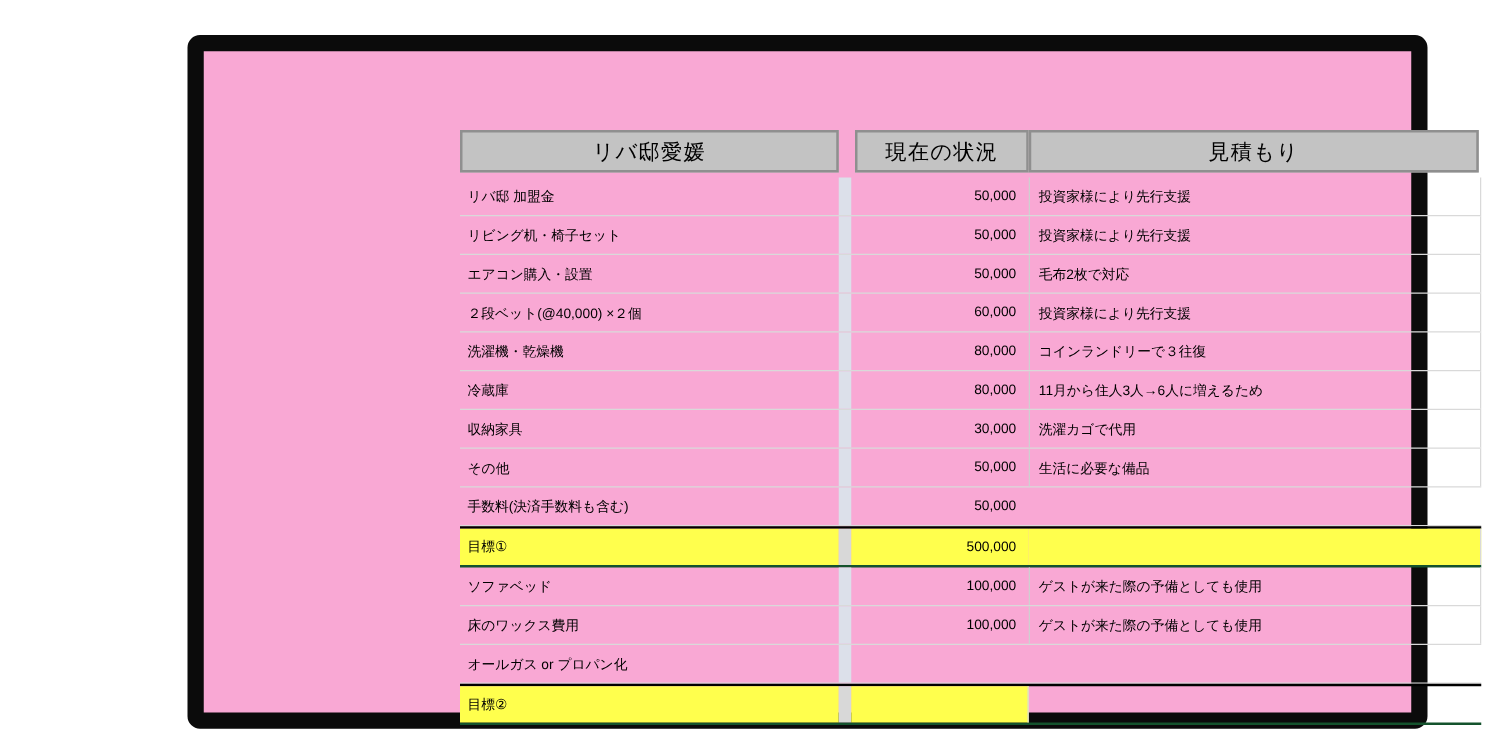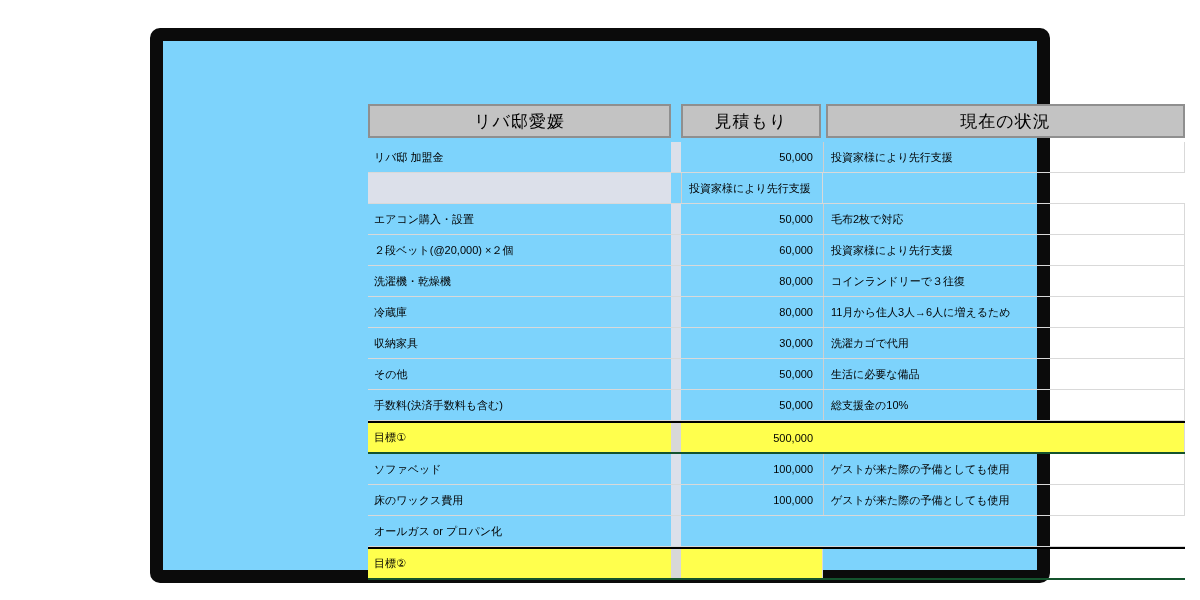--- a/index.html
+++ b/index.html
@@ -6,23 +6,23 @@
   html,body{margin:0;padding:0;}
   body{
     width:1200px;height:600px;background:#ffffff;
     font-family:"Liberation Sans","DejaVu Sans",sans-serif;
     color:#000;
   }
   .canvas{position:relative;width:1200px;height:600px;background:#ffffff;overflow:hidden;}
 
   
   .frame{
-    position:absolute;left:150px;top:28px;width:900px;height:555px;
+    position:absolute;left:150px;top:28px;width:992px;height:555px;
     box-sizing:border-box;border:13px solid var(--frame-border,#0b0b0b);
-    border-radius:10px;background:#7dd3fc;
+    border-radius:10px;background:#f9a8d4;
   }
 
   
   .table{position:absolute;left:205px;top:63px;width:817px;}
   .grid-cols{display:grid;grid-template-columns:303px 10px 142px 362px;}
 
   .hdr{height:34px;}
   .hcell{
     box-sizing:border-box;background:var(--header-bg,#c3c3c3);
     border:2px solid var(--header-border,#8f8f8f);
@@ -55,46 +55,47 @@
 </head>
 <body>
 
 <div class="canvas">
   <div class="frame">
     <div class="table">
 
       <div class="hdr grid-cols">
         <div class="hcell h1">リバ邸愛媛</div>
         <div></div>
+        <div class="hcell h3">現在の状況</div>
         <div class="hcell h2">見積もり</div>
-        <div class="hcell h3">現在の状況</div>
       </div>
 
       <div class="hdr-gap"></div>
 
       <div>
           <div class="row grid-cols">
     <div class="cell item">リバ邸 加盟金</div>
     <div class="strip"></div>
     <div class="cell est">50,000</div>
     <div class="cell status">投資家様により先行支援</div>
   </div>
           <div class="row grid-cols">
+    <div class="cell item">リビング机・椅子セット</div>
     <div class="strip"></div>
     <div class="cell est">50,000</div>
     <div class="cell status">投資家様により先行支援</div>
   </div>
           <div class="row grid-cols">
     <div class="cell item">エアコン購入・設置</div>
     <div class="strip"></div>
     <div class="cell est">50,000</div>
     <div class="cell status">毛布2枚で対応</div>
   </div>
           <div class="row grid-cols">
-    <div class="cell item">２段ベット(@20,000) ×２個</div>
+    <div class="cell item">２段ベット(@40,000) ×２個</div>
     <div class="strip"></div>
     <div class="cell est">60,000</div>
     <div class="cell status">投資家様により先行支援</div>
   </div>
           <div class="row grid-cols">
     <div class="cell item">洗濯機・乾燥機</div>
     <div class="strip"></div>
     <div class="cell est">80,000</div>
     <div class="cell status">コインランドリーで３往復</div>
   </div>
@@ -113,21 +114,20 @@
           <div class="row grid-cols">
     <div class="cell item">その他</div>
     <div class="strip"></div>
     <div class="cell est">50,000</div>
     <div class="cell status">生活に必要な備品</div>
   </div>
           <div class="row grid-cols">
     <div class="cell item">手数料(決済手数料も含む)</div>
     <div class="strip"></div>
     <div class="cell est">50,000</div>
-    <div class="cell status">総支援金の10%</div>
   </div>
           <div class="row grid-cols hl">
     <div class="cell item">目標①</div>
     <div class="strip"></div>
     <div class="cell est">500,000</div>
     <div class="cell status"></div>
   </div>
           <div class="row grid-cols">
     <div class="cell item">ソファベッド</div>
     <div class="strip"></div>

